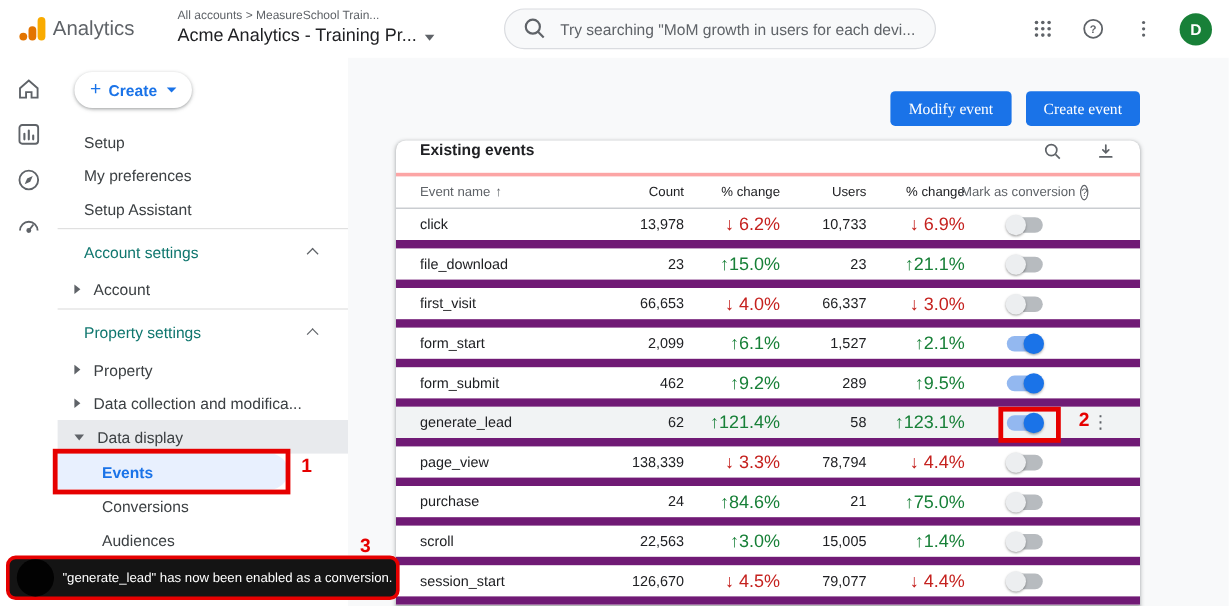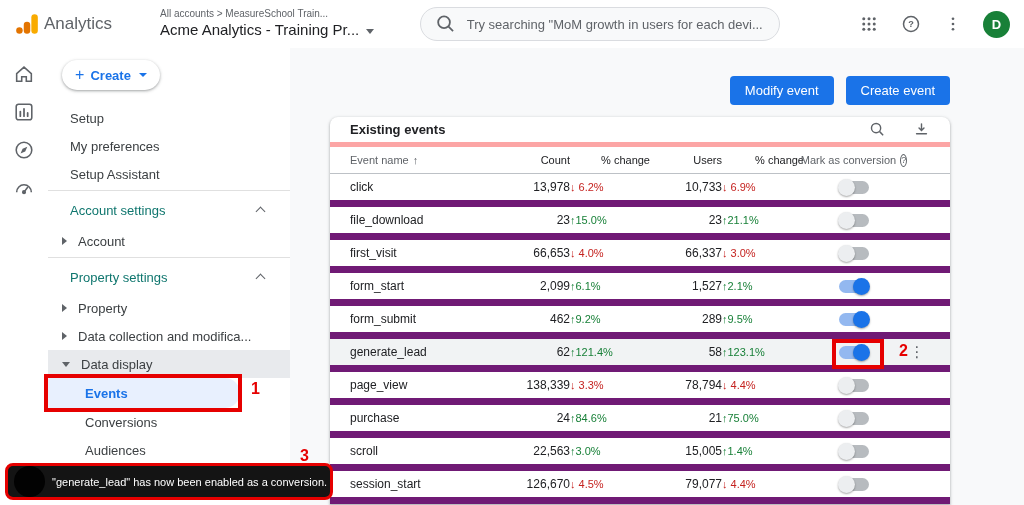--- a/index.html
+++ b/index.html
@@ -4,21 +4,21 @@
 <style>
   *{margin:0;padding:0;box-sizing:border-box}
   html,body{width:1024px;height:505px;overflow:hidden}
   body{font-family:"Liberation Sans","DejaVu Sans",sans-serif;background:#fff;color:#202124;position:relative}
   .screen{position:absolute;inset:0;width:1024px;height:505px}
 
   
   .app-header{position:absolute;top:0;left:0;right:0;height:48px;background:#fff;display:flex;align-items:center;z-index:20}
   .logo-area{display:flex;align-items:center;gap:4px;padding-left:14px;width:140px;cursor:pointer}
   .app-name{font-size:17px;color:#5f6368}
-  .breadcrumb{display:flex;flex-direction:column;justify-content:flex-end;margin-left:20px;line-height:1.25}
+  .breadcrumb{display:flex;flex-direction:column;justify-content:flex-end;margin-left:8px;line-height:1.25}
   .bc-top{font-size:10px;color:#5f6368}
   .bc-main{font-size:15px;color:#202124;display:flex;align-items:center;gap:7px;cursor:pointer;font-weight:400}
   .caret-down{width:0;height:0;border-left:4px solid transparent;border-right:4px solid transparent;border-top:5px solid #5f6368;margin-top:2px}
   .searchbar{position:absolute;left:420px;top:7px;width:360px;height:34px;background:#f8f9fa;border:1px solid #dadce0;border-radius:20px;display:flex;align-items:center;padding:0 14px;gap:10px}
   .searchbar input{border:none;outline:none;background:transparent;font-size:13px;color:#5f6368;width:100%;font-family:inherit}
   .searchbar input::placeholder{color:#5f6368;opacity:1}
   .header-icons{position:absolute;right:14px;top:0;height:48px;display:flex;align-items:center;gap:18px}
   .hicon{width:24px;height:24px;display:flex;align-items:center;justify-content:center;cursor:pointer}
   .avatar{width:27px;height:27px;border-radius:50%;background:#188038;color:#fff;font-size:13px;font-weight:bold;display:flex;align-items:center;justify-content:center;cursor:pointer}
 
@@ -39,41 +39,41 @@
   .sec-head{height:34px;display:flex;align-items:center;padding-left:22px;font-size:13px;color:#0f766e;cursor:pointer}
   .chev-up{width:7px;height:7px;border-left:1.6px solid #5f6368;border-top:1.6px solid #5f6368;transform:rotate(45deg);margin-left:auto;margin-right:26px;margin-top:3px}
   .divider{height:1px;background:#e0e0e0;margin:2px 0}
   .nav-item.section-open{background:#e8eaed;width:242px}
   .nav-item.active{background:#e8f0fe;color:#1a73e8;font-weight:bold;width:192px;height:30px;border-radius:0 16px 16px 0}
 
   
   .main{position:absolute;left:290px;top:48px;right:0;bottom:0;background:#f8f9fa;padding:28px 0 0 40px}
   .content-col{width:620px}
   .btn-row{display:flex;justify-content:flex-end;gap:12px;margin-bottom:12px}
-  .btn-blue{height:29px;padding:0 15px;background:#1a73e8;color:#fff;border:none;border-radius:4px;font-size:13px;font-family:Liberation Sans, sans-serif;cursor:pointer}
+  .btn-blue{height:29px;padding:0 15px;background:#1a73e8;color:#fff;border:none;border-radius:4px;font-size:13px;font-family:Liberation Serif, serif;cursor:pointer}
 
   .card{width:620px;background:#fff;border-radius:8px 8px 0 0;box-shadow:0 1px 2px rgba(60,64,67,.3),0 1px 3px 1px rgba(60,64,67,.15);overflow:hidden}
-  .ttitle-row{height:30px;display:flex;align-items:center;padding:0 20px;border-bottom:5px solid #fca5a5}
+  .ttitle-row{height:30px;display:flex;align-items:flex-start;padding:0 20px;border-bottom:3px solid #fca5a5}
   .ttitle{font-size:13px;font-weight:bold;color:#202124}
   .ticons{margin-left:auto;display:flex;align-items:center;gap:26px}
   .ticon{width:18px;height:18px;cursor:pointer;display:flex;align-items:center;justify-content:center}
 
   .grid-row{display:grid;grid-template-columns:150px 70px 80px 72px 82px 100px 26px;align-items:center;padding:0 20px}
   .thead{height:27px;border-bottom:1px solid #bdc1c6;font-size:11px;color:#5f6368}
   .hcell{white-space:nowrap}
   .sort{margin-left:4px;color:#5f6368}
   .mark{display:flex;align-items:center;justify-content:center;gap:4px}
   .qmark{width:13px;height:13px;border:1px solid #5f6368;border-radius:50%;font-size:9px;display:inline-flex;align-items:center;justify-content:center;color:#5f6368;cursor:pointer}
 
   .trow{height:33px;border-bottom:7px solid #701a75;font-size:12px}
   .trow[data-hl="true"]{background:#f1f3f4}
   .c.name{color:#202124}
   .c.num{text-align:right;color:#202124}
   .c.ctr{text-align:center}
-  .chg{text-align:left;font-size:11px;white-space:nowrap}
+  .chg{text-align:right;font-size:15px;white-space:nowrap}
   .chg[data-dir="down"]{color:#c5221f}
   .chg[data-dir="up"]{color:#188038}
   .chg[data-dir="down"]::before{content:"↓ "}
   .chg[data-dir="up"]::before{content:"↑"}
 
   .toggle{display:inline-block;width:30px;height:13px;border-radius:7px;background:#b7bbbf;position:relative;cursor:pointer;vertical-align:middle}
   .toggle::after{content:"";position:absolute;width:17px;height:17px;border-radius:50%;background:#eceef0;box-shadow:0 1px 2px rgba(0,0,0,.35);top:-2px;left:-1px}
   .toggle[data-state="on"]{background:#93b8f0}
   .toggle[data-state="on"]::after{left:14px;background:#1a73e8}
   .kebab{visibility:hidden;text-align:center;font-size:15px;color:#5f6368;cursor:pointer}

